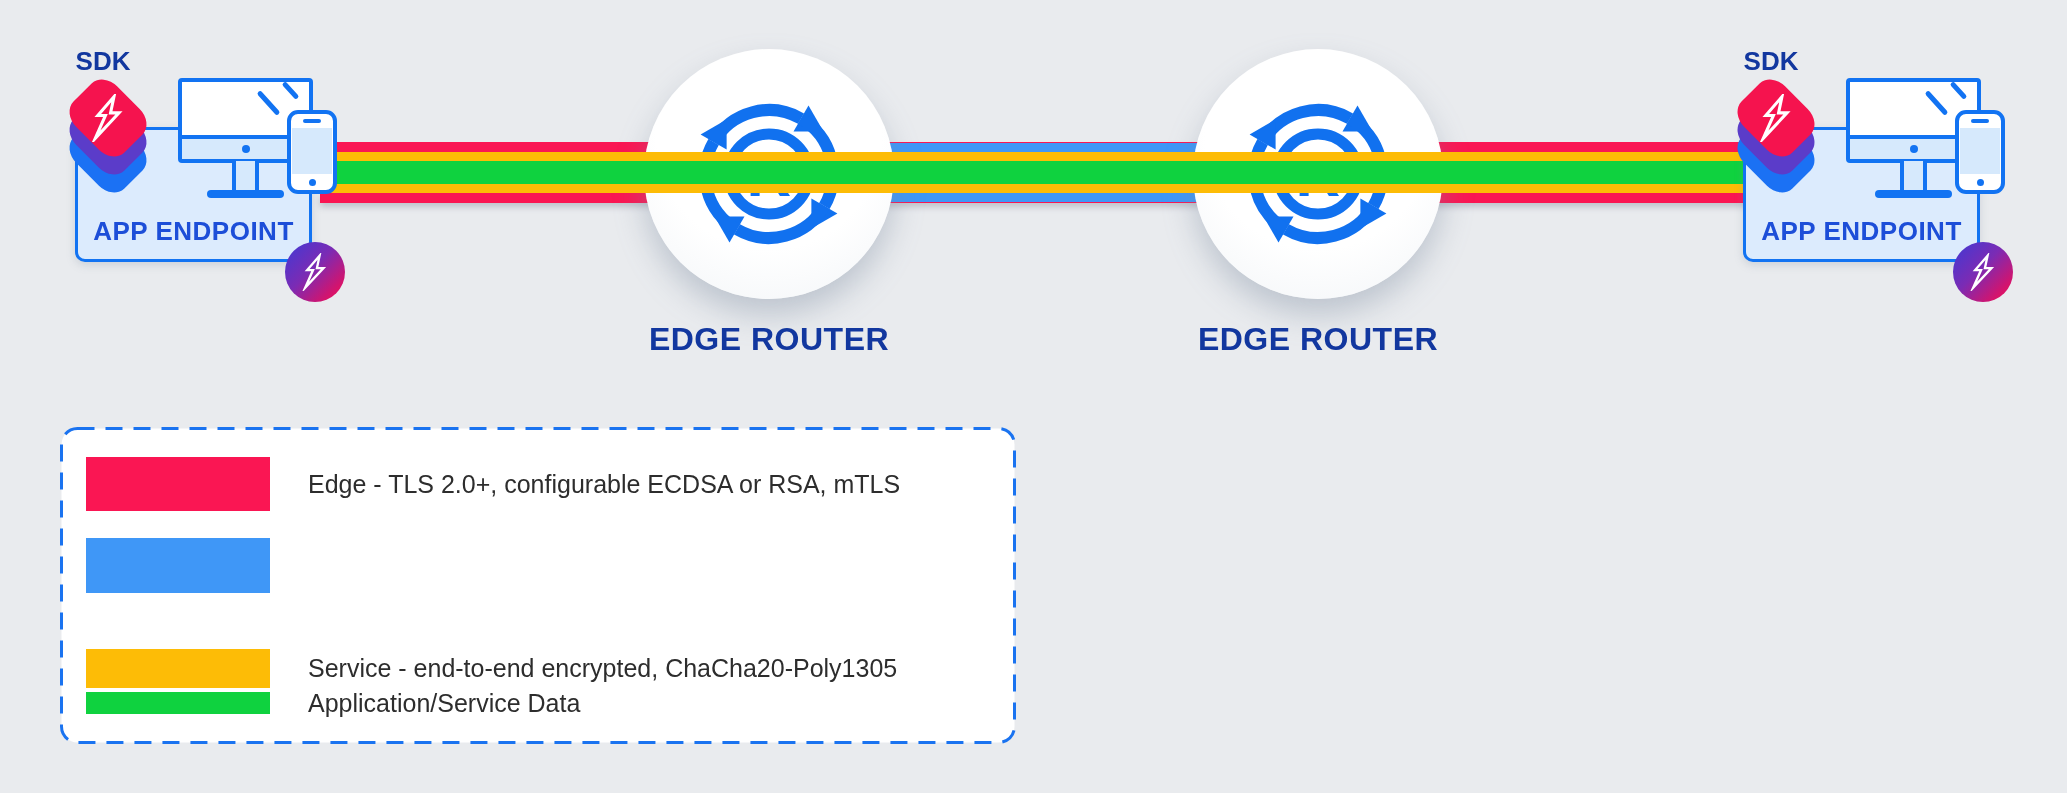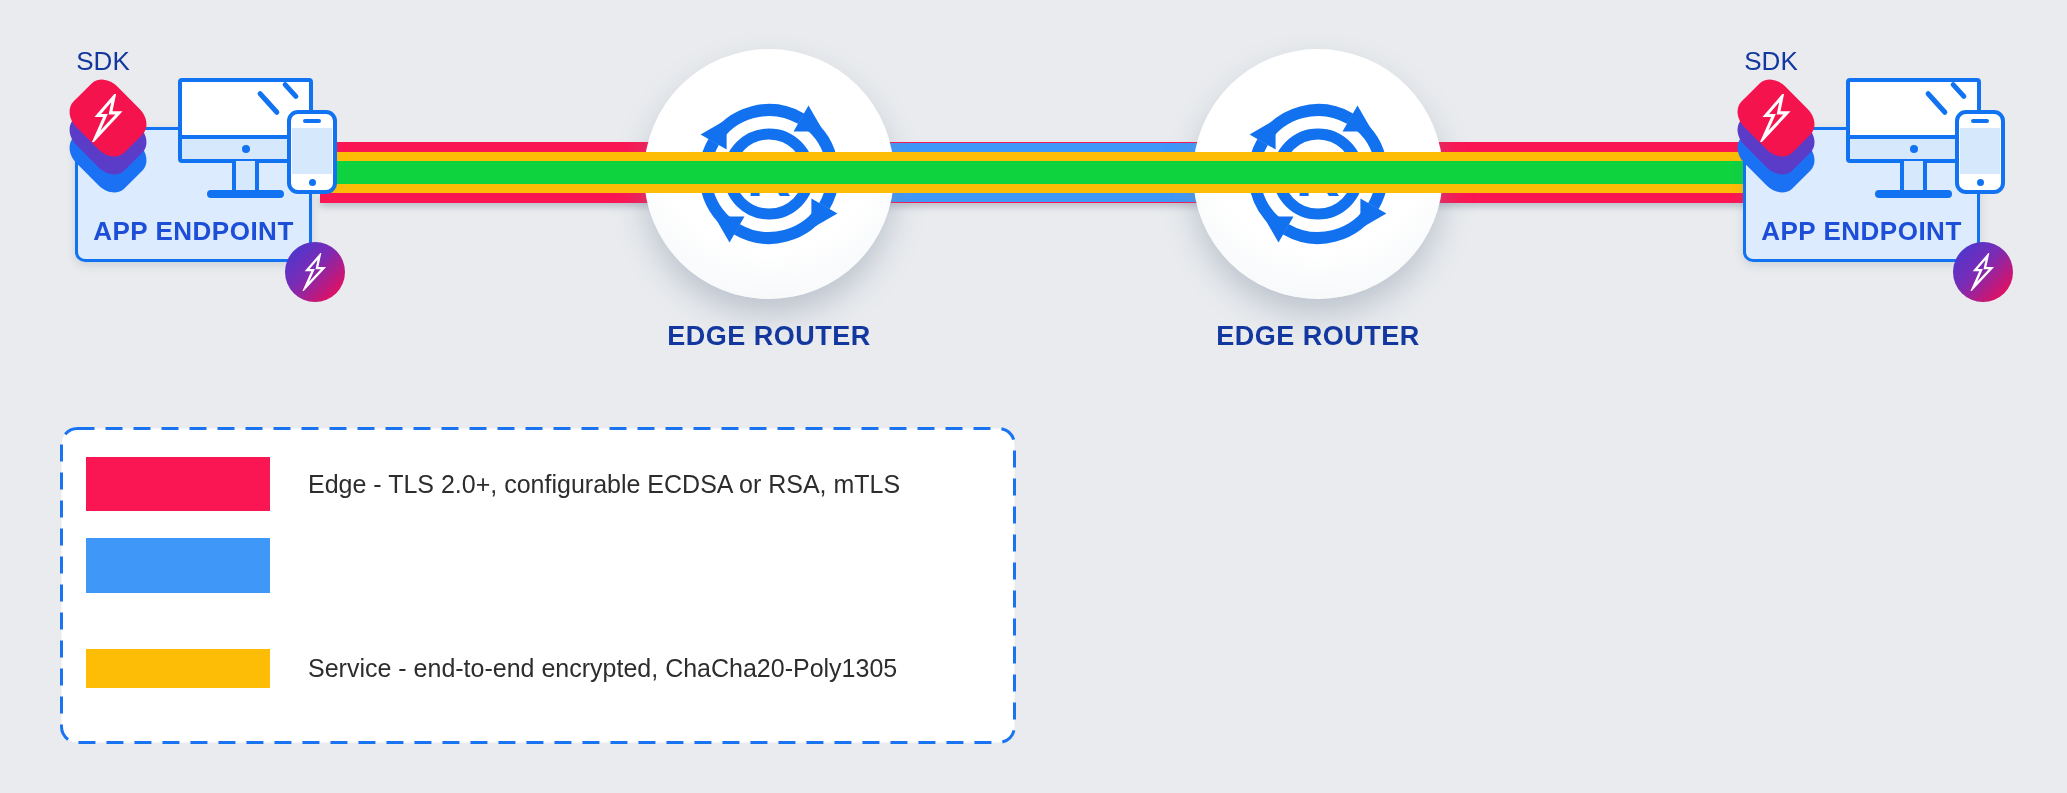--- a/index.html
+++ b/index.html
@@ -18,36 +18,36 @@
   .data-line{top:161px;height:23px;}
   .service-bottom{top:184px;height:9px;}
 
   
   .router{position:absolute;top:49px;width:250px;height:250px;border-radius:50%;
           background:radial-gradient(circle at 50% 35%, #ffffff 55%, #f1f4f7 100%);
           box-shadow:0 16px 30px rgba(125,140,160,.40);}
   .router.r1{left:644px;} .router.r2{left:1193px;}
   .router svg{position:absolute;left:45px;top:45px;}
   .router-label{position:absolute;top:272px;left:0;width:250px;text-align:center;
-                color:#12379f;font-size:27px;font-weight:600;letter-spacing:.5px;}
+                color:#12379f;font-size:32px;font-weight:600;letter-spacing:.5px;}
   .ricon path{stroke:#1171ef;stroke-width:12;fill:none;}
   .ricon polygon{fill:#1171ef;}
   .ricon circle{stroke:#1171ef;stroke-width:11;fill:none;}
   .ricon text{fill:#1171ef;font-size:62px;font-weight:bold;font-family:"Liberation Sans",sans-serif;}
 
   
   .endpoint{position:absolute;top:30px;width:305px;height:300px;}
   .endpoint.ep-left{left:55px;} .endpoint.ep-right{left:1723px;}
   .ep-box{position:absolute;left:20px;top:97px;width:237px;height:135px;box-sizing:border-box;
           background:#dcebfd;border:3px solid #1273f2;border-radius:10px;
           box-shadow:0 3px 8px rgba(120,135,155,.25);}
   .ep-label{position:absolute;left:20px;top:186px;width:237px;text-align:center;
             color:#1d4ed8;font-size:26px;font-weight:600;letter-spacing:.5px;}
   .sdk-label{position:absolute;left:8px;top:16px;width:80px;text-align:center;
-             color:#12379f;font-size:26px;font-weight:400;}
+             color:#12379f;font-size:26px;font-weight:700;}
   
   .monitor{position:absolute;left:123px;top:48px;width:135px;height:85px;box-sizing:border-box;
            background:#ffffff;border:4px solid #1273f2;border-radius:4px;}
   .mon-strip{position:absolute;left:0;right:0;bottom:0;height:20px;background:#d6e9fc;border-top:4px solid #1273f2;}
   .mon-dot{position:absolute;left:50%;bottom:6px;width:8px;height:8px;margin-left:-4px;border-radius:50%;background:#1273f2;}
   .mon-neck{position:absolute;left:177px;top:131px;width:27px;height:33px;box-sizing:border-box;
             background:#d6e9fc;border:4px solid #1273f2;border-top:none;}
   .mon-base{position:absolute;left:152px;top:160px;width:77px;height:8px;background:#1273f2;border-radius:4px;}
   .slash{position:absolute;width:5px;background:#1273f2;border-radius:3px;transform:rotate(-42deg);}
   .slash1{left:211px;top:58px;height:30px;}
@@ -212,15 +212,19 @@
       <div class="swatch" style="background: rgb(250, 22, 83);"></div>
       <div class="lg-label">Edge - TLS 2.0+, configurable ECDSA or RSA, mTLS</div>
     </div>
     <div class="legend-row lr2">
       <div class="swatch" style="background: rgb(63, 151, 247);"></div>
     </div>
     <div class="legend-row lr3">
       <div class="swatch" style="background: rgb(253, 188, 6);"></div>
       <div class="lg-label">Service - end-to-end encrypted, ChaCha20-Poly1305</div>
     </div>
+    <div class="legend-row lr4">
+      <div class="swatch" style="background: rgb(15, 210, 63);"></div>
+      <div class="lg-label">Application/Service Data</div>
+    </div>
   </div>
 
 </div>
 
 </body></html>

